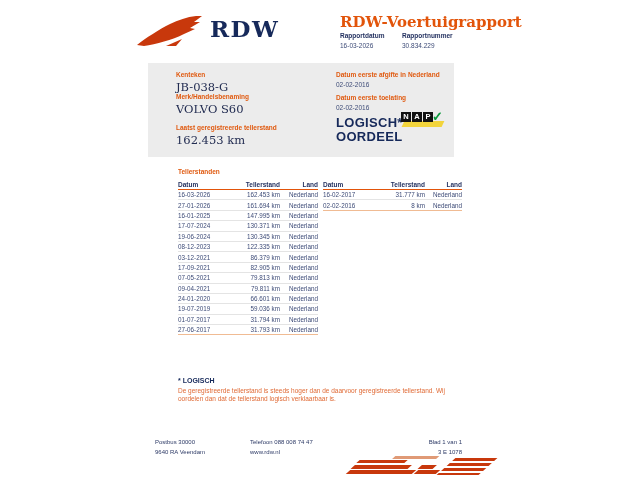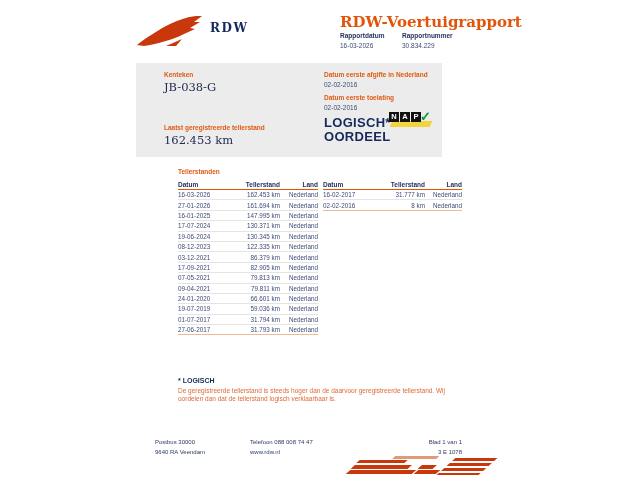--- a/index.html
+++ b/index.html
@@ -4,35 +4,35 @@
 <style>
   html,body { margin:0; padding:0; background:#ffffff; }
   .page {
     position:relative; width:640px; height:480px; background:#ffffff;
     font-family:"Liberation Sans", sans-serif; overflow:hidden;
     color:#1e2c5c;
   }
   
   .logo-wrap { position:absolute; left:136px; top:13px; display:flex; align-items:center; }
   .wordmark {
-    font-family:"DejaVu Serif", serif; font-weight:bold; font-size:12px;
+    font-family:"DejaVu Serif", serif; font-weight:bold; font-size:23px;
     color:#16295a; letter-spacing:1.5px; margin-left:6px; margin-top:-4px;
   }
   .doc-title {
     position:absolute; left:340px; top:13px;
     font-family:"DejaVu Serif", serif; font-weight:bold; font-size:15px;
     color:#e2540a;
   }
   .meta { position:absolute; left:340px; top:32px; display:flex; gap:16px; }
   .meta .lbl { font-size:6.5px; font-weight:bold; color:#1e2c5c; }
   .meta .val { font-size:6.5px; color:#3d4b77; margin-top:3px; }
   .meta-col { min-width:46px; }
 
   
-  .summary { position:absolute; left:136px; top:63px; width:306px; height:94px; background:#ececec; }
+  .summary { position:absolute; left:148px; top:63px; width:306px; height:94px; background:#ececec; }
   .fld { position:absolute; }
   .lbl-o { font-size:6.5px; font-weight:bold; color:#e05a10; }
   .big-val { font-family:"DejaVu Serif", serif; font-size:11.5px; color:#232d52; margin-top:2px; }
   .sm-val { font-size:6.5px; color:#3d4b77; margin-top:3px; }
   .oordeel { position:absolute; left:35px; top:53px; font-size:13px; font-weight:bold; color:#16295a; line-height:14px; letter-spacing:0.3px; }
 
   
   .nap { position:absolute; left:253px; top:49px; width:46px; height:18px; }
   .nap-swoosh { position:absolute; left:2px; top:9px; width:40px; height:6px; background:#f2d43c; transform:skewX(-25deg); }
   .nap-sq {
@@ -101,20 +101,24 @@
       <div class="lbl">Rapportnummer</div>
       <div class="val">30.834.229</div>
     </div>
   </div>
 
   <div class="summary">
     <div class="fld" style="left:28px; top:8px;">
       <div class="lbl-o">Kenteken</div>
       <div class="big-val">JB-038-G</div>
     </div>
+    <div class="fld" style="left:28px; top:30px;">
+      <div class="lbl-o">Merk/Handelsbenaming</div>
+      <div class="big-val">VOLVO S60</div>
+    </div>
     <div class="fld" style="left:28px; top:61px;">
       <div class="lbl-o">Laatst geregistreerde tellerstand</div>
       <div class="big-val">162.453 km</div>
     </div>
 
     <div class="fld" style="left:188px; top:8px;">
       <div class="lbl-o">Datum eerste afgifte in Nederland</div>
       <div class="sm-val">02-02-2016</div>
     </div>
     <div class="fld" style="left:188px; top:31px;">

